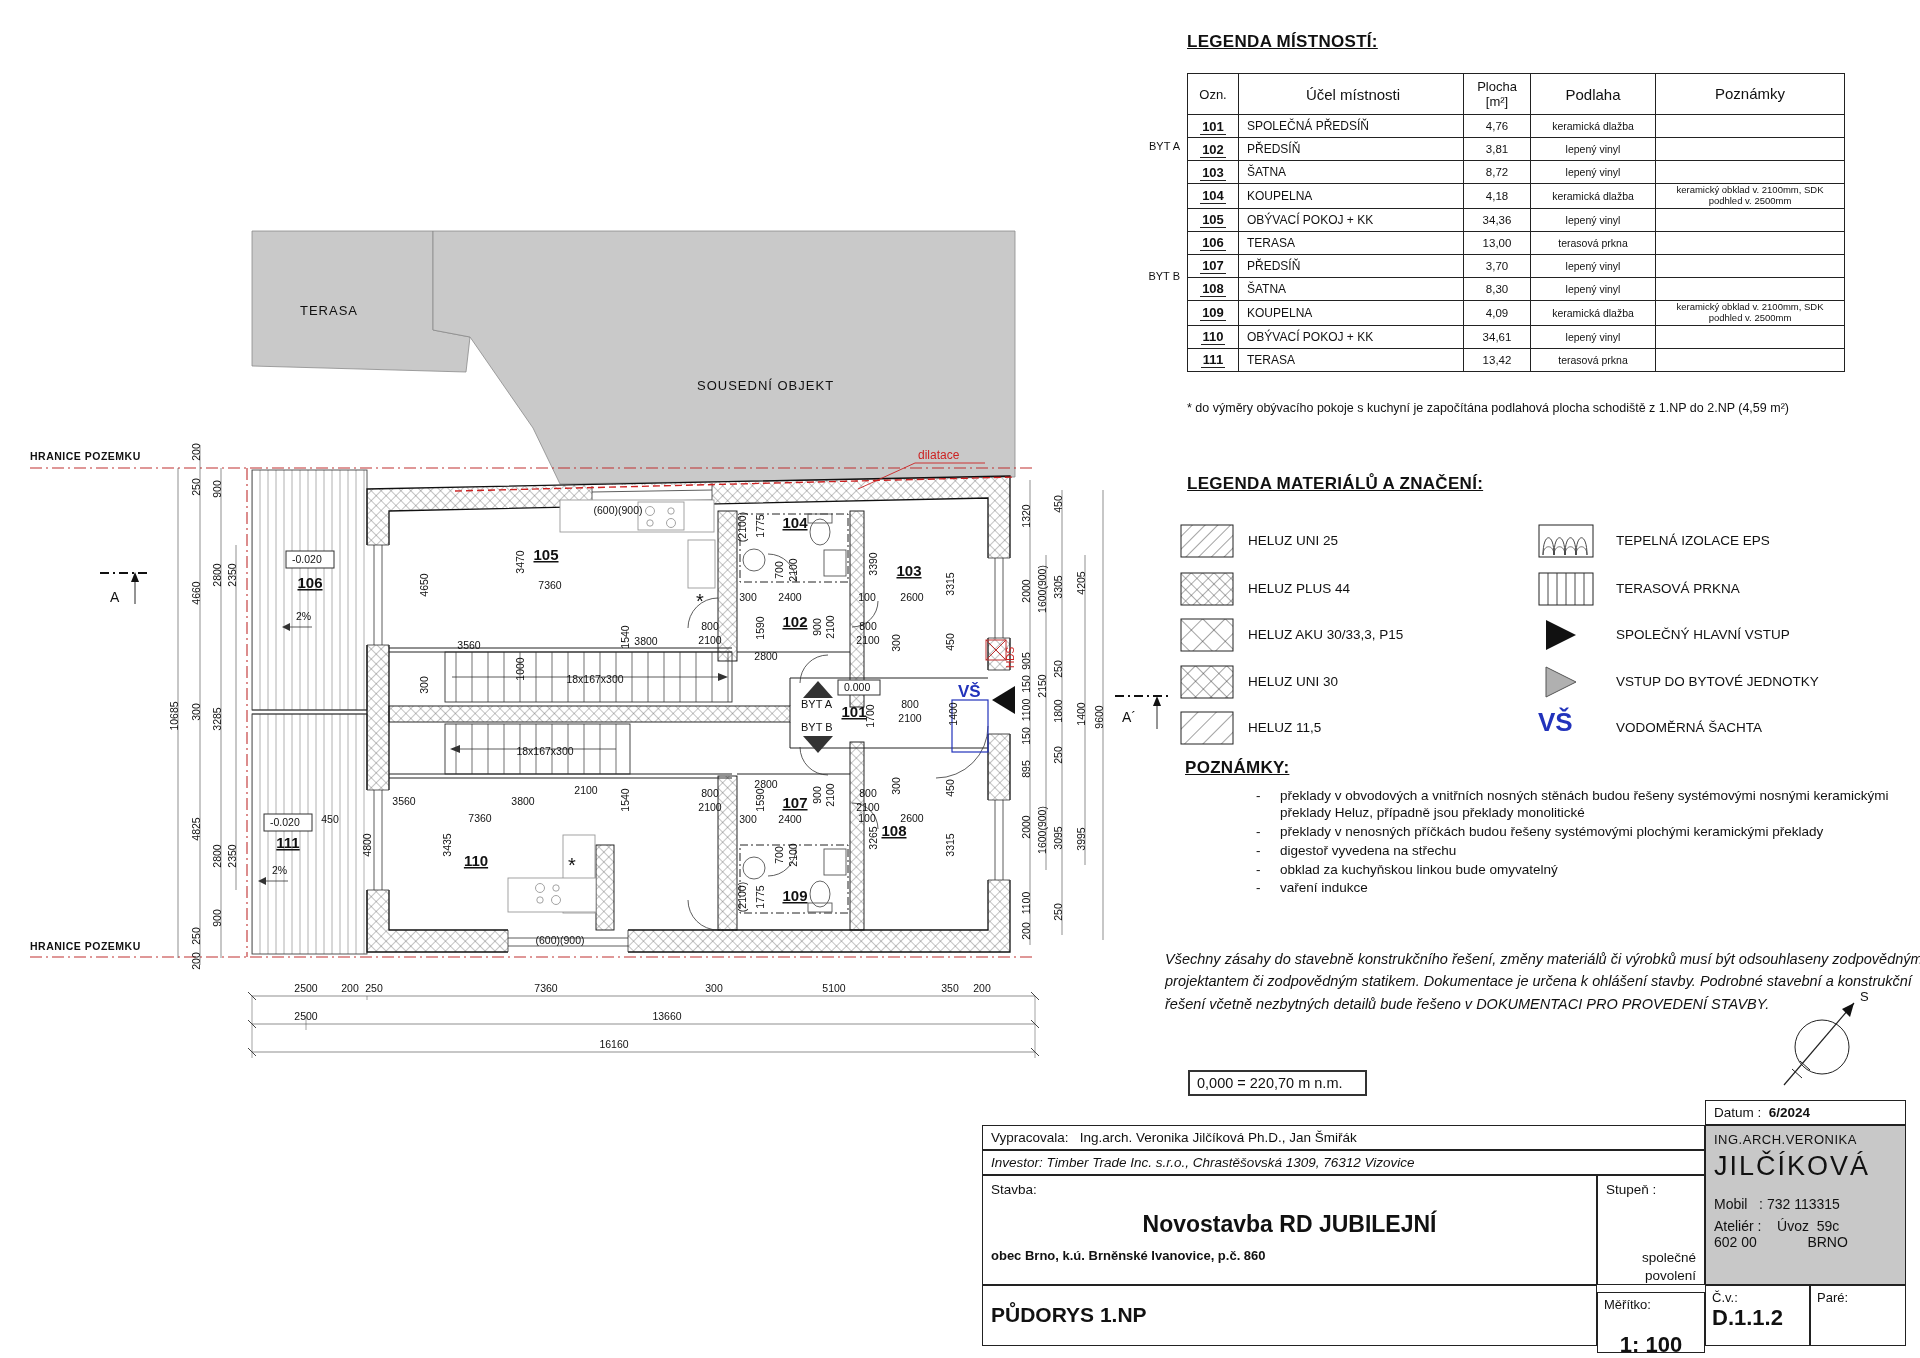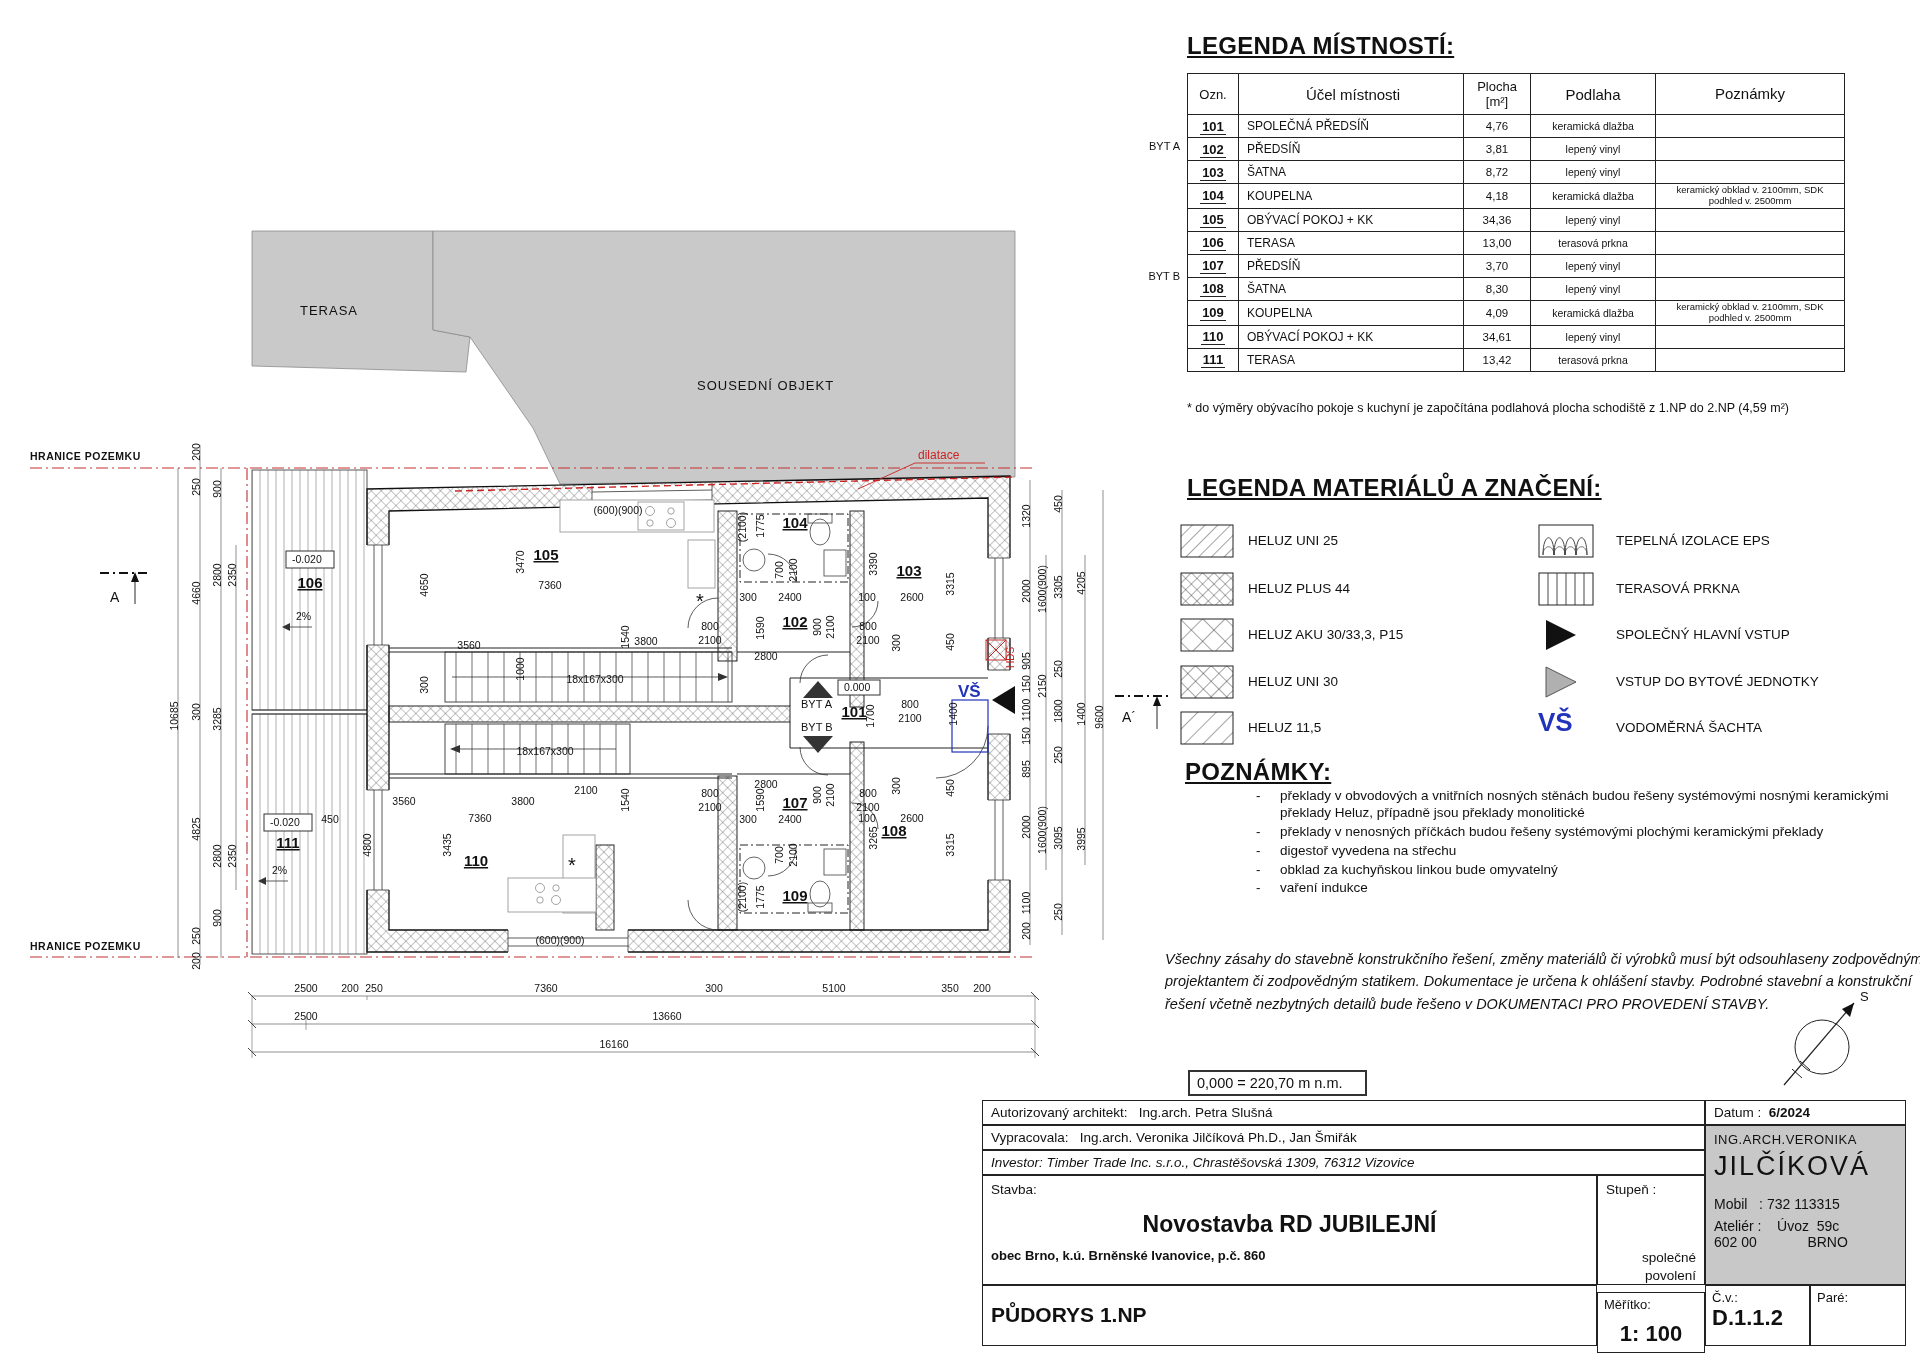--- a/index.html
+++ b/index.html
@@ -19,21 +19,21 @@
   #rooms-table{border-collapse:collapse;table-layout:fixed;padding-left:8px;}
   #rooms-table th,#rooms-table td{border:1.3px solid #222;padding:1px 4px;vertical-align:middle;}
   #rooms-table th{font-size:13px;font-weight:normal;height:38px;}
   #rooms-table td{height:20px;}
   .c-ozn{width:42px;text-align:center;font-weight:bold;font-size:13px;}
   .c-ozn span{border-bottom:1.6px solid #222;padding:0 2px;}
   .c-ucel{width:212px;font-size:12px;text-align:left;padding-left:8px!important;}
   .c-plocha{width:58px;text-align:center;font-size:11.5px;}
   .c-podlaha{width:116px;text-align:center;font-size:10.5px;}
   .c-pozn{width:180px;text-align:center;font-size:9.5px;line-height:1.15;}
-  .heading{font-size:24px;font-weight:bold;text-decoration:underline;letter-spacing:.3px;}
+  .heading{font-size:17px;font-weight:bold;text-decoration:underline;letter-spacing:.3px;}
   .byt-side{font-size:11px;}
   
   .mat-label{font-size:13.5px;line-height:34px;white-space:nowrap;}
   
   #notes-list{width:740px;font-size:13.5px;line-height:1.25;}
   #notes-list .note-item{position:relative;padding-left:95px;margin-bottom:2px;}
   #notes-list .note-item::before{content:"-";position:absolute;left:71px;top:0;}
   .disclaimer{font-style:italic;font-size:14.5px;line-height:1.55;width:760px;}
   
   .tb-cell{position:absolute;box-sizing:border-box;border:1.4px solid #222;font-size:13.5px;}
@@ -559,24 +559,20 @@
   <svg width="110" height="110">
     <circle cx="52" cy="62" r="27" fill="none" stroke="#222" stroke-width="1"></circle>
     <path d="M14,100 L84,18" stroke="#222" stroke-width="1.2"></path>
     <polygon points="84,18 72,24 80,32" fill="#111"></polygon>
     <path d="M22,84l10,9M30,76l10,9" stroke="#222" stroke-width="1"></path>
     <text x="90" y="16" font-size="13">S</text>
   </svg>
 </div>
 
 <div class="abs" style="left:982px;top:1100px;width:924px;height:246px;">
-  <div class="tb-cell" style="left:0;top:0;width:723px;height:25px;line-height:23px;padding-left:8px;">
-    <span>Autorizovaný architekt:</span>&nbsp;&nbsp;
-    <span>Ing.arch. Petra Slušná</span>
-  </div>
   <div class="tb-cell" style="left:723px;top:0;width:201px;height:25px;line-height:23px;padding-left:8px;">
     <span>Datum :</span>&nbsp;
     <b>6/2024</b>
   </div>
   <div class="tb-cell" style="left:0;top:25px;width:723px;height:25px;line-height:23px;padding-left:8px;">
     <span>Vypracovala:</span>&nbsp;&nbsp;
     <span>Ing.arch. Veronika Jilčíková Ph.D., Jan Šmiřák</span>
   </div>
   <div class="tb-cell" style="left:0;top:50px;width:723px;height:25px;line-height:23px;padding-left:8px;font-style:italic;">Investor: Timber Trade Inc. s.r.o., Chrastěšovská 1309, 76312 Vizovice</div>
   <div class="tb-cell" style="left:0;top:75px;width:615px;height:110px;padding:6px 8px;">
@@ -591,21 +587,21 @@
   <div class="tb-cell" style="left:723px;top:25px;width:201px;height:160px;background:#c8c8c8;padding:6px 8px;">
     <div style="font-size:13px;letter-spacing:.5px;">ING.ARCH.VERONIKA</div>
     <div style="font-size:27px;letter-spacing:2px;margin-top:4px;">JILČÍKOVÁ</div>
     <div style="font-size:14px;margin-top:14px;white-space:pre;">Mobil   : 732 113315</div>
     <div style="font-size:14px;margin-top:6px;white-space:pre;">Ateliér :    Úvoz  59c</div>
     <div style="font-size:14px;white-space:pre;">602 00             BRNO</div>
   </div>
   <div class="tb-cell" style="left:0;top:185px;width:615px;height:61px;line-height:58px;padding-left:8px;font-size:21px;font-weight:bold;">PŮDORYS 1.NP</div>
   <div class="tb-cell" style="left:615px;top:192px;width:108px;height:61px;padding:4px 6px;">
     <div class="small-cap">Měřítko:</div>
-    <div style="font-size:22px;font-weight:bold;text-align:center;margin-top:9px;">1: 100</div>
+    <div style="font-size:22px;font-weight:bold;text-align:center;margin-top:20px;">1: 100</div>
   </div>
   <div class="tb-cell" style="left:723px;top:185px;width:105px;height:61px;padding:4px 6px;">
     <div class="small-cap">Č.v.:</div>
     <div style="font-size:22px;font-weight:bold;">D.1.1.2</div>
   </div>
   <div class="tb-cell" style="left:828px;top:185px;width:96px;height:61px;padding:4px 6px;">
     <div class="small-cap">Paré:</div>
   </div>
 </div>
 

